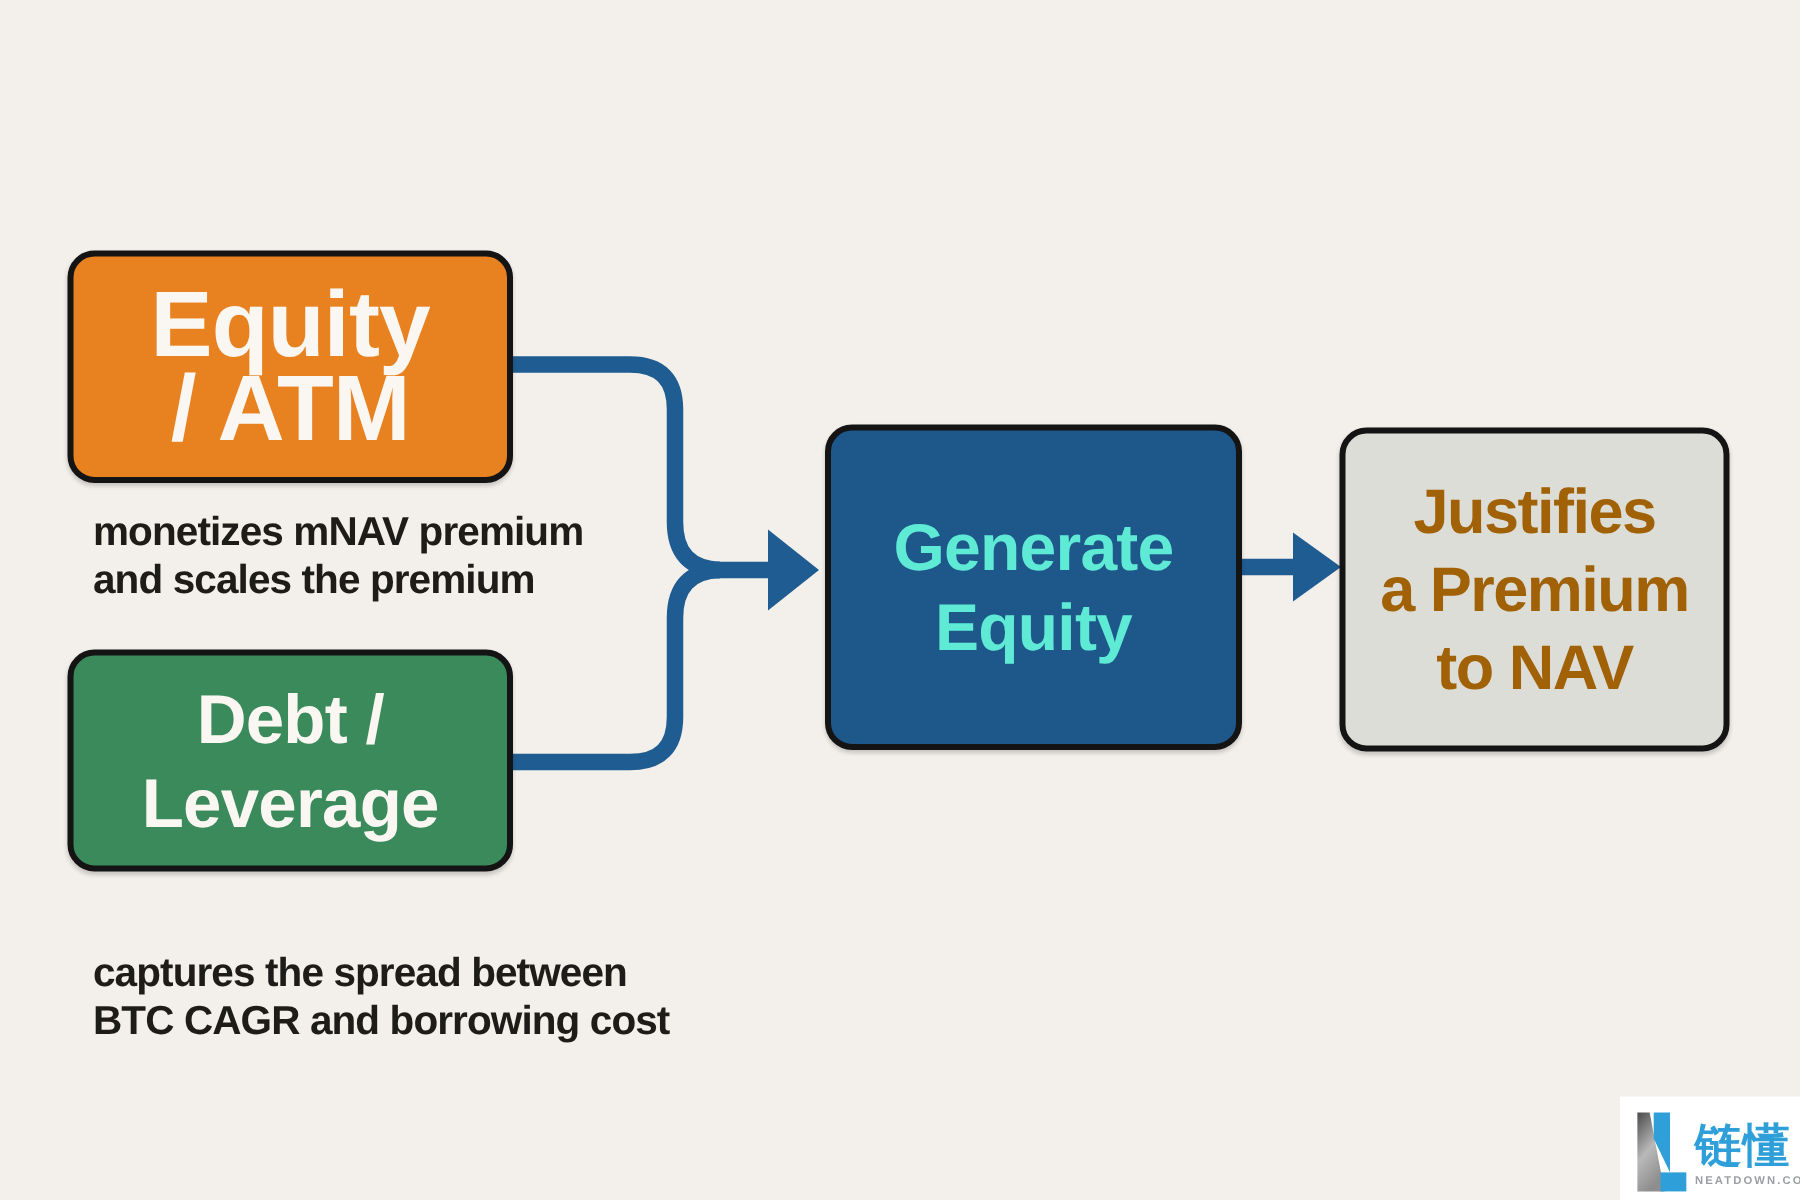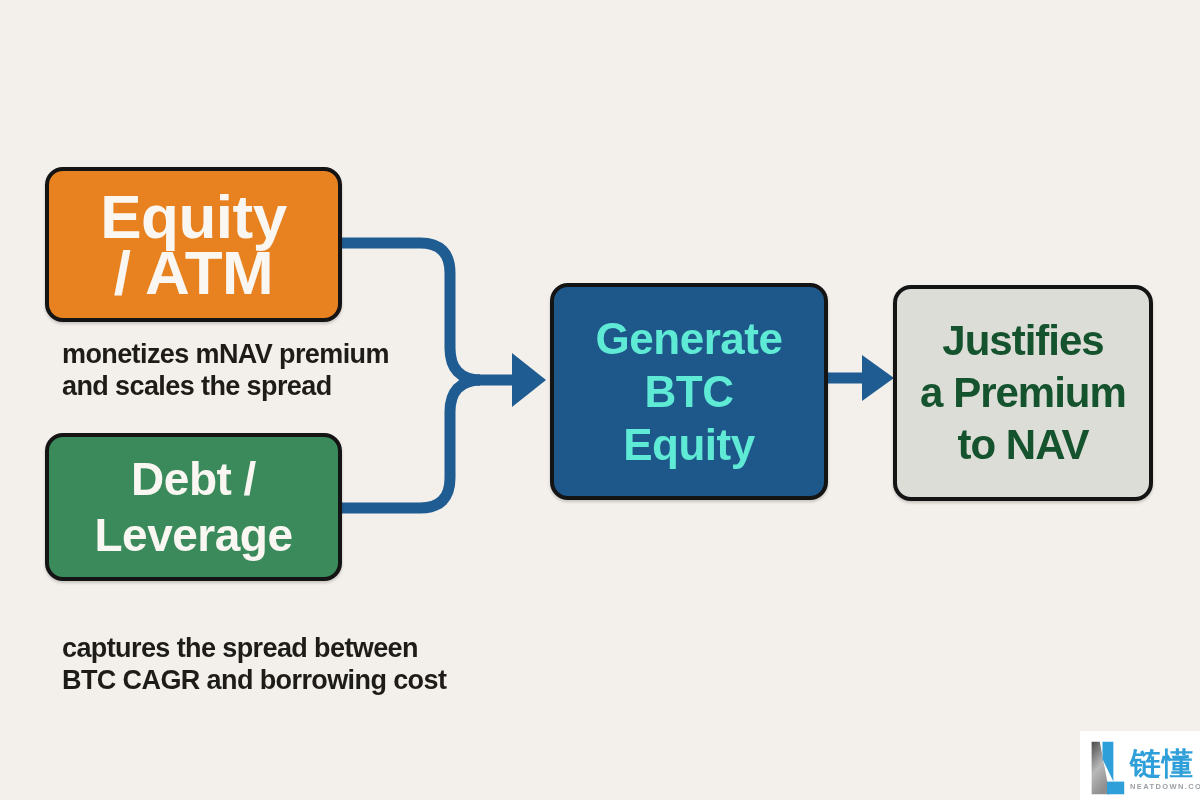--- a/index.html
+++ b/index.html
@@ -47,21 +47,21 @@
     background: #3A8A5B; color: #FAF7F2;
     font-size: 46px; line-height: 56px;
   }
   #node-generate {
     left: 550px; top: 283px; width: 278px; height: 217px;
     background: #1E578A; color: #5eead4;
     font-size: 44px; line-height: 53px;
   }
   #node-justifies {
     left: 893px; top: 285px; width: 260px; height: 216px;
-    background: #DDDDD7; color: #14532d;
+    background: #DDDDD7; color: #a16207;
     font-size: 42px; line-height: 52px;
     letter-spacing: -1px;
   }
   .caption {
     position: absolute;
     z-index: 2;
     color: #1E1C19;
     font-weight: 700;
     font-size: 27px;
     line-height: 32px;
@@ -123,35 +123,34 @@
 
     <polygon points="862,355 862,401 894,378" fill="#1F5C91"></polygon>
   </svg>
 
   <div class="node" id="node-equity">
     <span class="line">Equity</span>
     <span class="line">/ ATM</span>
   </div>
   <div class="caption" id="caption-equity">
     <span class="line">monetizes mNAV premium</span><br>
-    <span class="line">and scales the spread</span>
+    <span class="line">and scales the premium</span>
   </div>
 
   <div class="node" id="node-debt">
     <span class="line">Debt /</span>
     <span class="line">Leverage</span>
   </div>
   <div class="caption" id="caption-debt">
     <span class="line">captures the spread between</span><br>
     <span class="line">BTC CAGR and borrowing cost</span>
   </div>
 
   <div class="node" id="node-generate">
     <span class="line">Generate</span>
-    <span class="line">BTC</span>
     <span class="line">Equity</span>
   </div>
 
   <div class="node" id="node-justifies">
     <span class="line">Justifies</span>
     <span class="line">a Premium</span>
     <span class="line">to NAV</span>
   </div>
 
   <div class="watermark">

